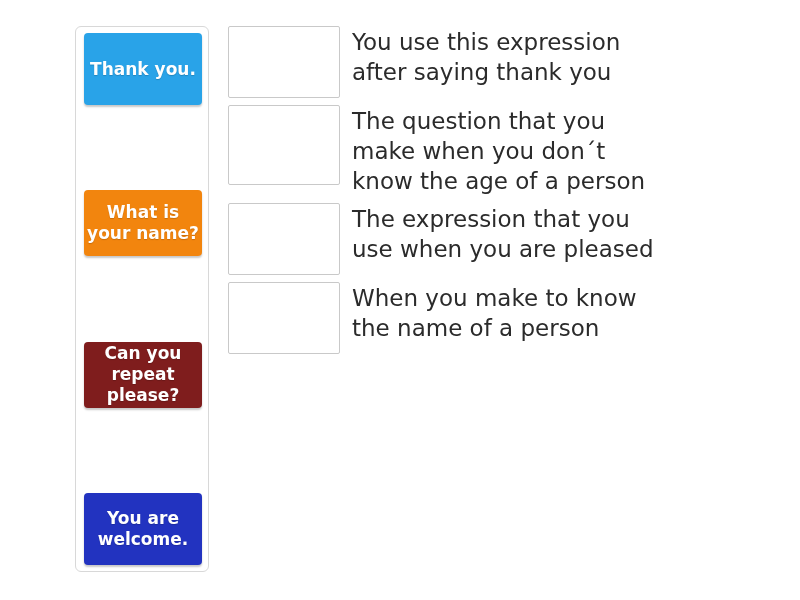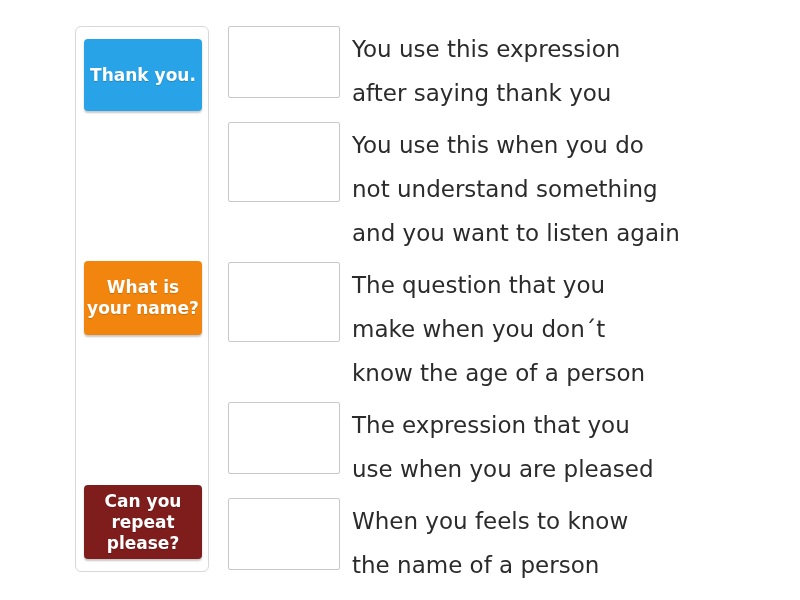--- a/index.html
+++ b/index.html
@@ -24,21 +24,21 @@
   .tiles-panel {
     position: absolute;
     left: 75px;
     top: 26px;
     width: 134px;
     height: 546px;
     box-sizing: border-box;
     background: #ffffff;
     border: 1px solid #d8d8d8;
     border-radius: 6px;
-    padding: 12px 8px;
+    padding: 6px 8px;
   }
   .tiles-stack {
     display: flex;
     flex-direction: column;
     justify-content: space-between;
     height: 100%;
   }
   .tile {
     box-sizing: border-box;
     width: 118px;
@@ -51,21 +51,21 @@
     display: flex;
     align-items: center;
     justify-content: center;
     padding: 4px 2px;
     box-shadow: 0 2px 2px rgba(0,0,0,0.22);
     text-shadow: 0 1px 1px rgba(0,0,0,0.18);
     cursor: move;
     user-select: none;
   }
   .tile-t2 { height: 72px; }
-  .tile-t3 { height: 74px; }
+  .tile-t3 { height: 66px; }
 
   
   .rows {
     position: absolute;
     left: 228px;
     top: 26px;
     width: 500px;
   }
   .row {
     display: flex;
@@ -76,21 +76,21 @@
     box-sizing: border-box;
     width: 112px;
     flex: 0 0 112px;
     border: 1px solid #c9c9c9;
     background: #ffffff;
     border-radius: 2px;
   }
   .desc {
     margin-left: 12px;
     font-size: 23px;
-    line-height: 44px;
+    line-height: 30px;
     color: #2b2b2b;
     font-weight: normal;
     white-space: pre-line;
     padding-top: 1px;
   }
   .h2 { height: 72px; }
   .h3 { height: 80px; }
 </style>
 </head>
 <body>
@@ -106,53 +106,49 @@
 
       <div class="tile tile-t3" style="background-color: rgb(242, 133, 14);">What
 is your
 name?</div>
 
 
       <div class="tile tile-t3" style="background-color: #7f1d1d;">Can you
 repeat
 please?</div>
 
+      <div class="tile tile-t2" style="background-color: rgb(34, 51, 192);">You are
+welcome.</div>
 
     </div>
   </div>
 
   <div class="rows">
 
     <div class="row">
       <div class="dropbox h2"></div>
       <div class="desc">You use this expression
 after saying thank you</div>
     </div>
 
 
-    <div class="row">
-      <div class="dropbox h3"></div>
-      <div class="desc">You use this when you do
-not understand something
-and you want to listen again</div>
-    </div>
 
     <div class="row">
       <div class="dropbox h3"></div>
       <div class="desc">The question that you
 make when you don´t
 know the age of a person</div>
     </div>
 
     <div class="row">
       <div class="dropbox h2"></div>
       <div class="desc">The expression that you
 use when you are pleased</div>
     </div>
 
     <div class="row">
       <div class="dropbox h2"></div>
-      <div class="desc">When you feels to know
+      <div class="desc">When you make to know
 the name of a person</div>
     </div>
 
   </div>
 </div>
 
 </body></html>

